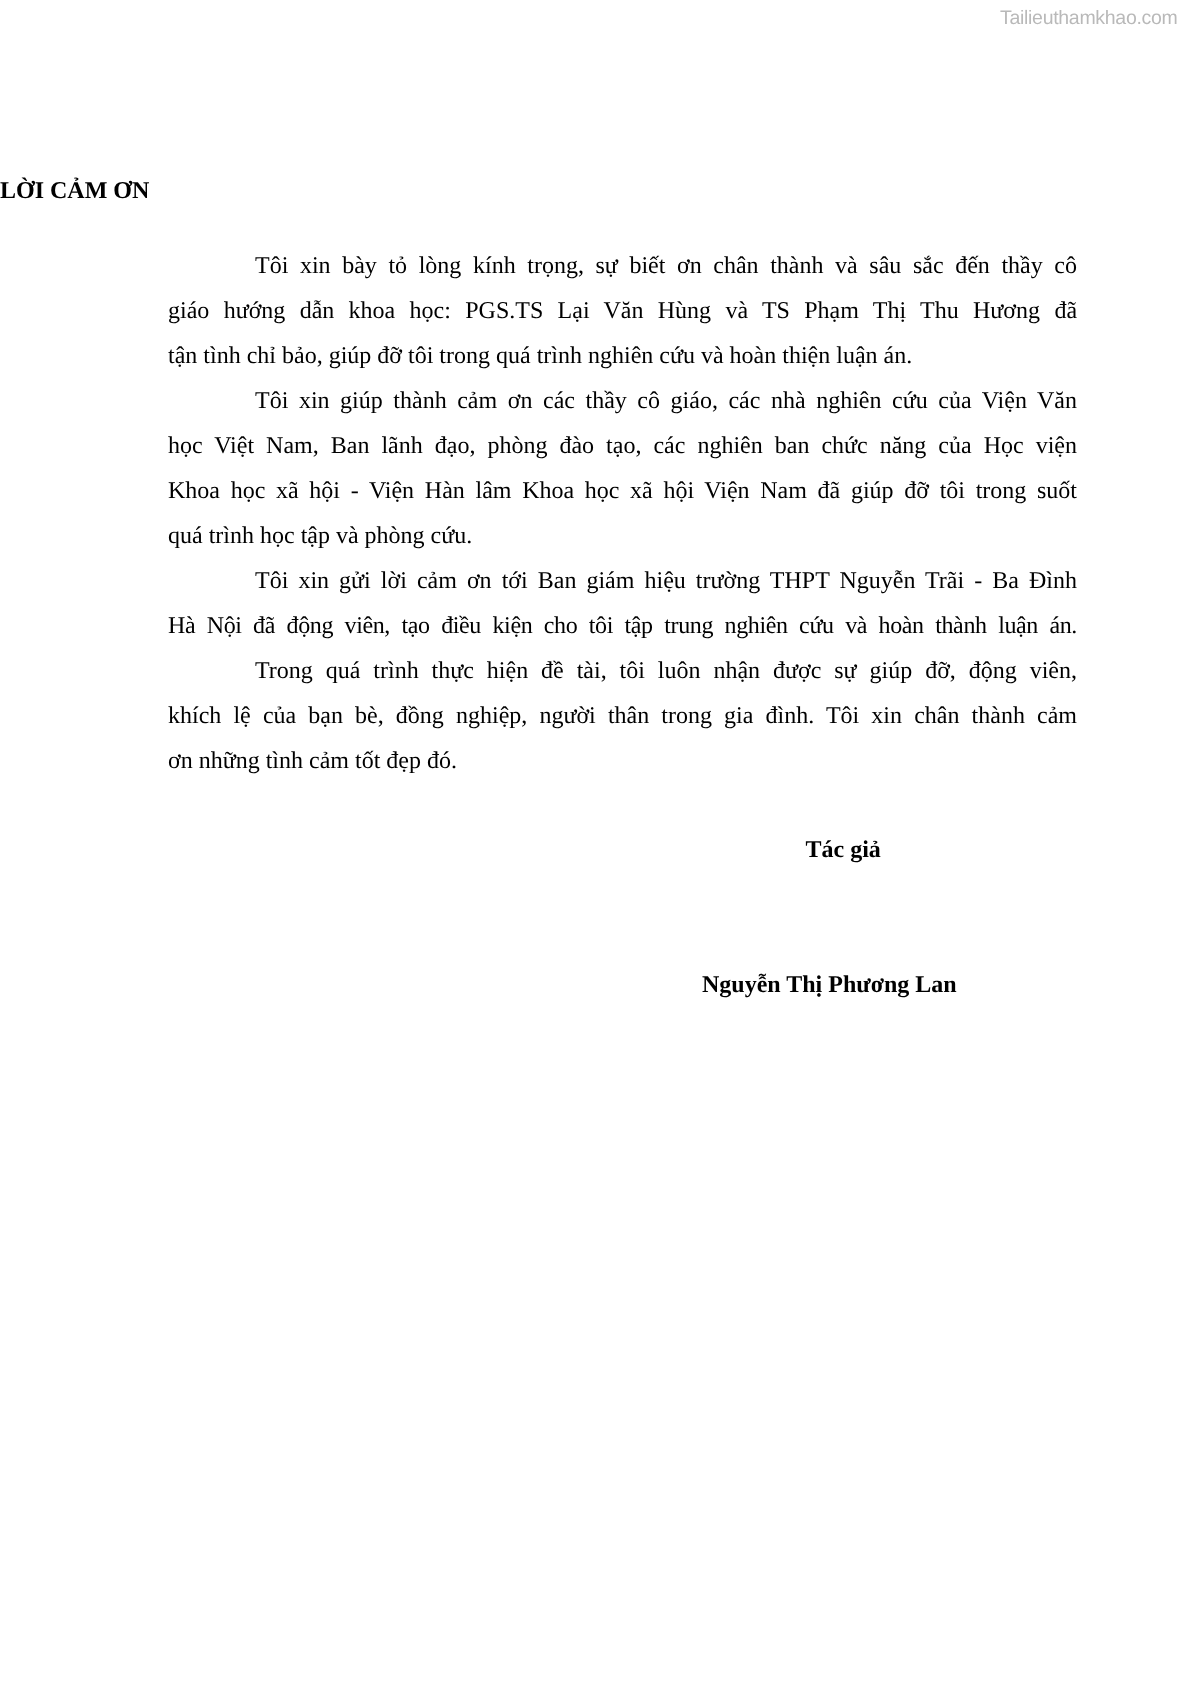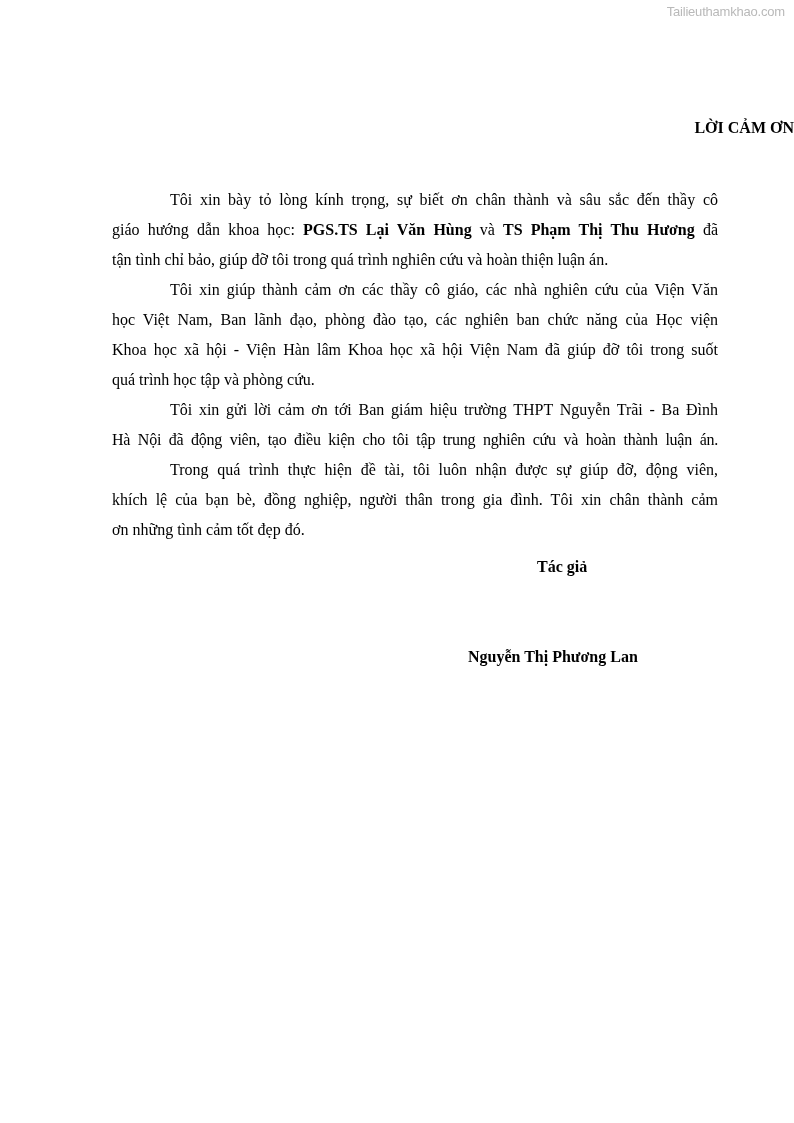--- a/index.html
+++ b/index.html
@@ -1,26 +1,26 @@
 <!DOCTYPE html>
 <html><head>
   <meta charset="utf-8">
   <style>
     html, body { margin: 0; padding: 0; background: #ffffff; }
     body { width: 794px; height: 1123px; position: relative; overflow: hidden;
            font-family: "Liberation Serif", serif; color: #000; }
     .watermark { position: absolute; right: 9px; top: 4px; font-family: "Liberation Sans", sans-serif;
                  font-size: 13px; color: #b9b9b9; letter-spacing: -0.2px; }
-    .title { position: absolute; left: 0; width: 794px; top: 119px; text-align: right;
+    .title { position: absolute; left: 0; width: 794px; top: 119px; text-align: left;
              font-weight: bold; font-size: 16px; }
     .line { position: absolute; left: 112px; width: 606px; font-size: 16px; height: 20px; line-height: 20px;
-            white-space: nowrap; margin-top: 22px; }
+            white-space: nowrap; }
     .just { text-align: justify; text-align-last: justify; }
     .indent { left: 170px; width: 548px; }
-    b { font-weight: bold; }
+    b { font-weight: normal; }
     .sig { position: absolute; font-weight: bold; font-size: 16px; white-space: nowrap; text-align: center; }
   </style>
 </head>
 <body>
 
 <div class="watermark">Tailieuthamkhao.com</div>
 
 <div class="title">LỜI CẢM ƠN</div>
 
 <div>

